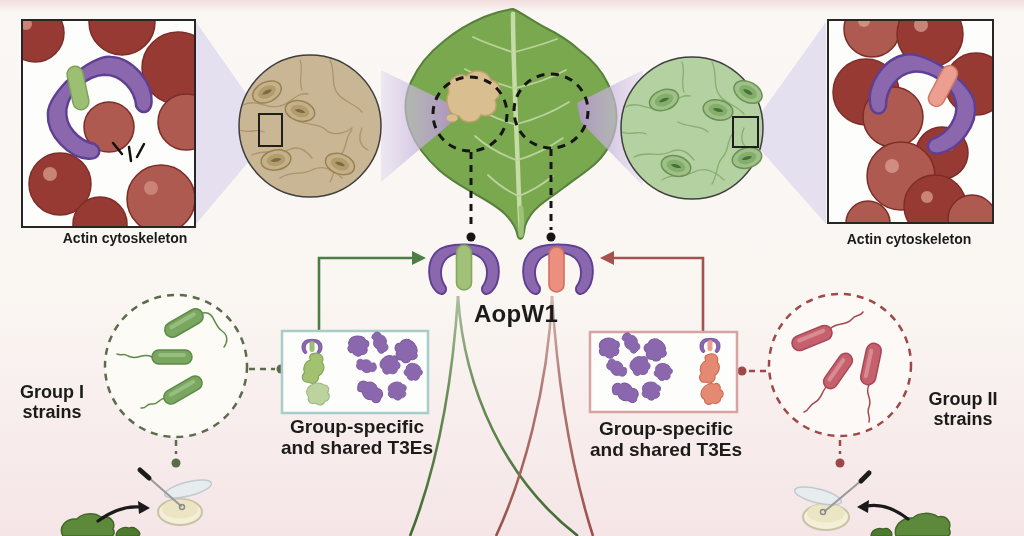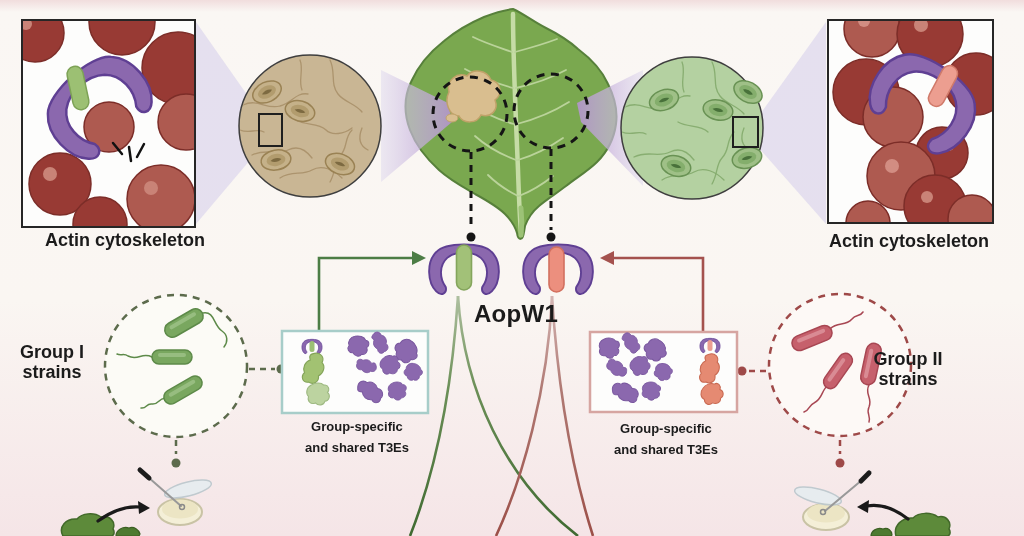--- a/index.html
+++ b/index.html
@@ -6,24 +6,24 @@
   #canvas{
     position:relative;width:1024px;height:536px;overflow:hidden;
     background:linear-gradient(180deg,#f1dddd 0px,#faf7f4 12px,#faf6f2 300px,#f5e5e7 536px);
     font-family:"Liberation Sans",sans-serif;
   }
   svg{position:absolute;top:0;left:0;}
   .lbl{
     position:absolute;transform:translateX(-50%);
     color:var(--text,#1b1b1b);font-weight:700;text-align:center;white-space:nowrap;
   }
-  .lbl-actin{font-size:18px;}
+  .lbl-actin{font-size:14px;}
   .lbl-aopw1{font-size:24px;letter-spacing:.3px;}
-  .lbl-group{font-size:18px;line-height:19.5px;}
-  .lbl-t3e{font-size:13px;line-height:21px;}
+  .lbl-group{font-size:18px;line-height:19.5px;margin-top:40px;}
+  .lbl-t3e{font-size:19px;line-height:21px;}
   .flagG{stroke:#5d8a49;stroke-width:1.5;fill:none;stroke-linecap:round;}
   .flagR{stroke:#a84753;stroke-width:1.5;fill:none;stroke-linecap:round;}
   .cellTan{stroke:#a99069;stroke-width:1.3;fill:none;stroke-linecap:round;opacity:.9;}
   .cellGrn{stroke:#83aa6c;stroke-width:1.3;fill:none;stroke-linecap:round;opacity:.9;}
   .vein{stroke:#bad39a;stroke-width:1.8;fill:none;stroke-linecap:round;}
   .blobP{fill:var(--effector-purple,#8b68ae);stroke:#7a589f;stroke-width:1;}
 </style>
 </head>
 <body>
 
@@ -347,21 +347,21 @@
   </g>
 </svg>
 
 <div class="lbl lbl-actin" style="left:125px;top:230px">Actin cytoskeleton</div>
 <div class="lbl lbl-actin" style="left:909px;top:231px">Actin cytoskeleton</div>
 <div class="lbl lbl-aopw1" style="left:516px;top:300px">AopW1</div>
 <div class="lbl lbl-group" style="left:52px;top:343px">
   <div>Group I</div>
   <div>strains</div>
 </div>
-<div class="lbl lbl-group" style="left:908px;top:350px">
+<div class="lbl lbl-group" style="left:963px;top:350px">
   <div>Group II</div>
   <div>strains</div>
 </div>
 <div class="lbl lbl-t3e" style="left:357px;top:416px">
   <div>Group-specific</div>
   <div>and shared T3Es</div>
 </div>
 <div class="lbl lbl-t3e" style="left:666px;top:418px">
   <div>Group-specific</div>
   <div>and shared T3Es</div>

